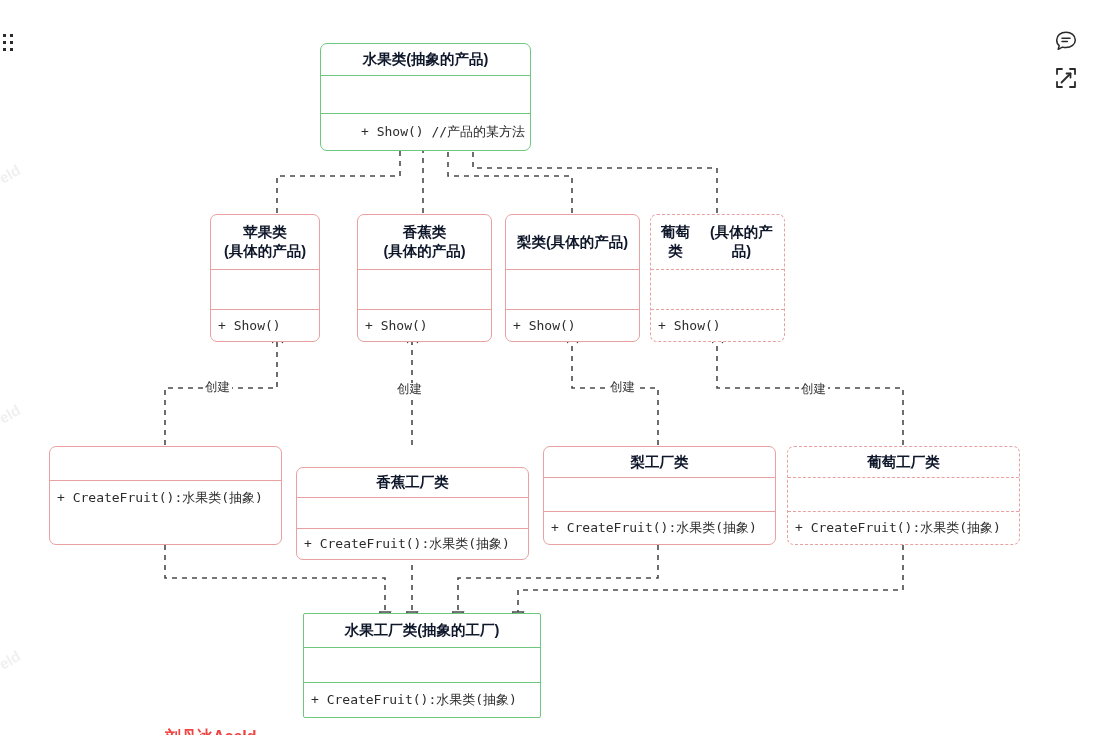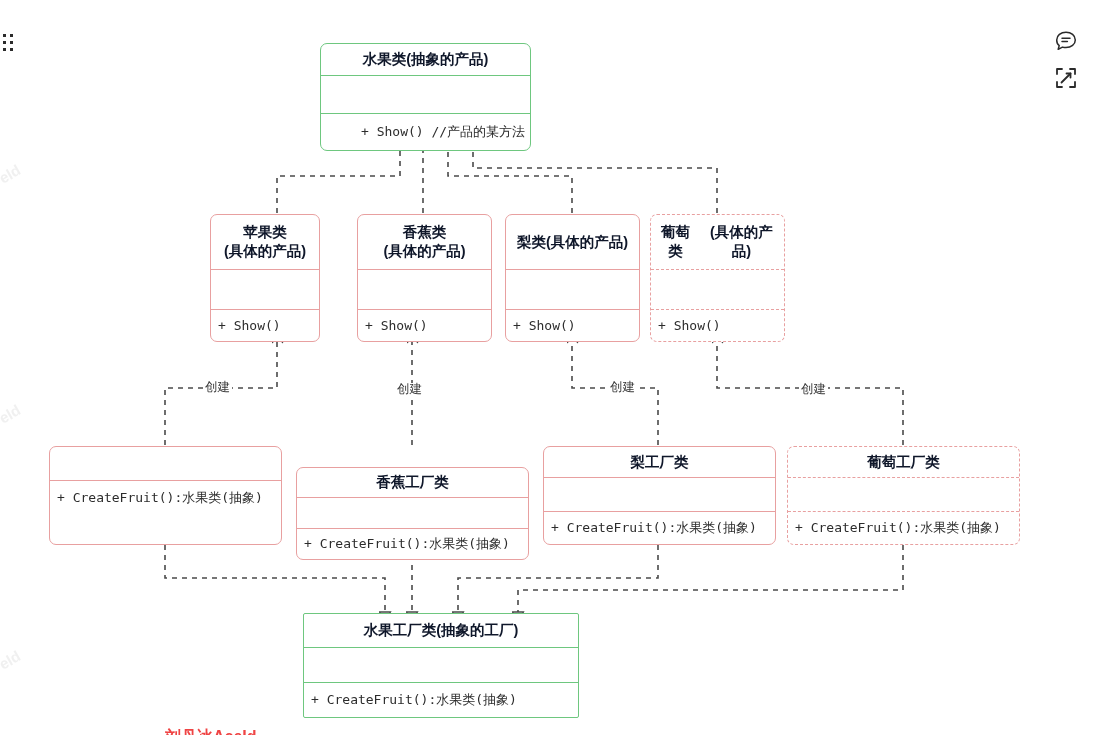--- a/index.html
+++ b/index.html
@@ -263,17 +263,17 @@
   <div class="sec empty" style="height:34px;"></div>
   <div class="sec method" style="height:33px;">+ CreateFruit():水果类(抽象)</div>
 </div>
 
 <div class="uml dashed" style="left:787px; top:446px; width:233px; height:99px;">
   <div class="sec title" style="height:32px;">葡萄工厂类</div>
   <div class="sec empty" style="height:34px;"></div>
   <div class="sec method" style="height:33px;">+ CreateFruit():水果类(抽象)</div>
 </div>
 
-<div class="uml green square" style="left:303px; top:613px; width:276px; height:105px;">
+<div class="uml green square" style="left:303px; top:613px; width:238px; height:105px;">
   <div class="sec title" style="height:34px;">水果工厂类(抽象的工厂)</div>
   <div class="sec empty" style="height:36px;"></div>
   <div class="sec method" style="height:34px;">+ CreateFruit():水果类(抽象)</div>
 </div>
 
 </body></html>

